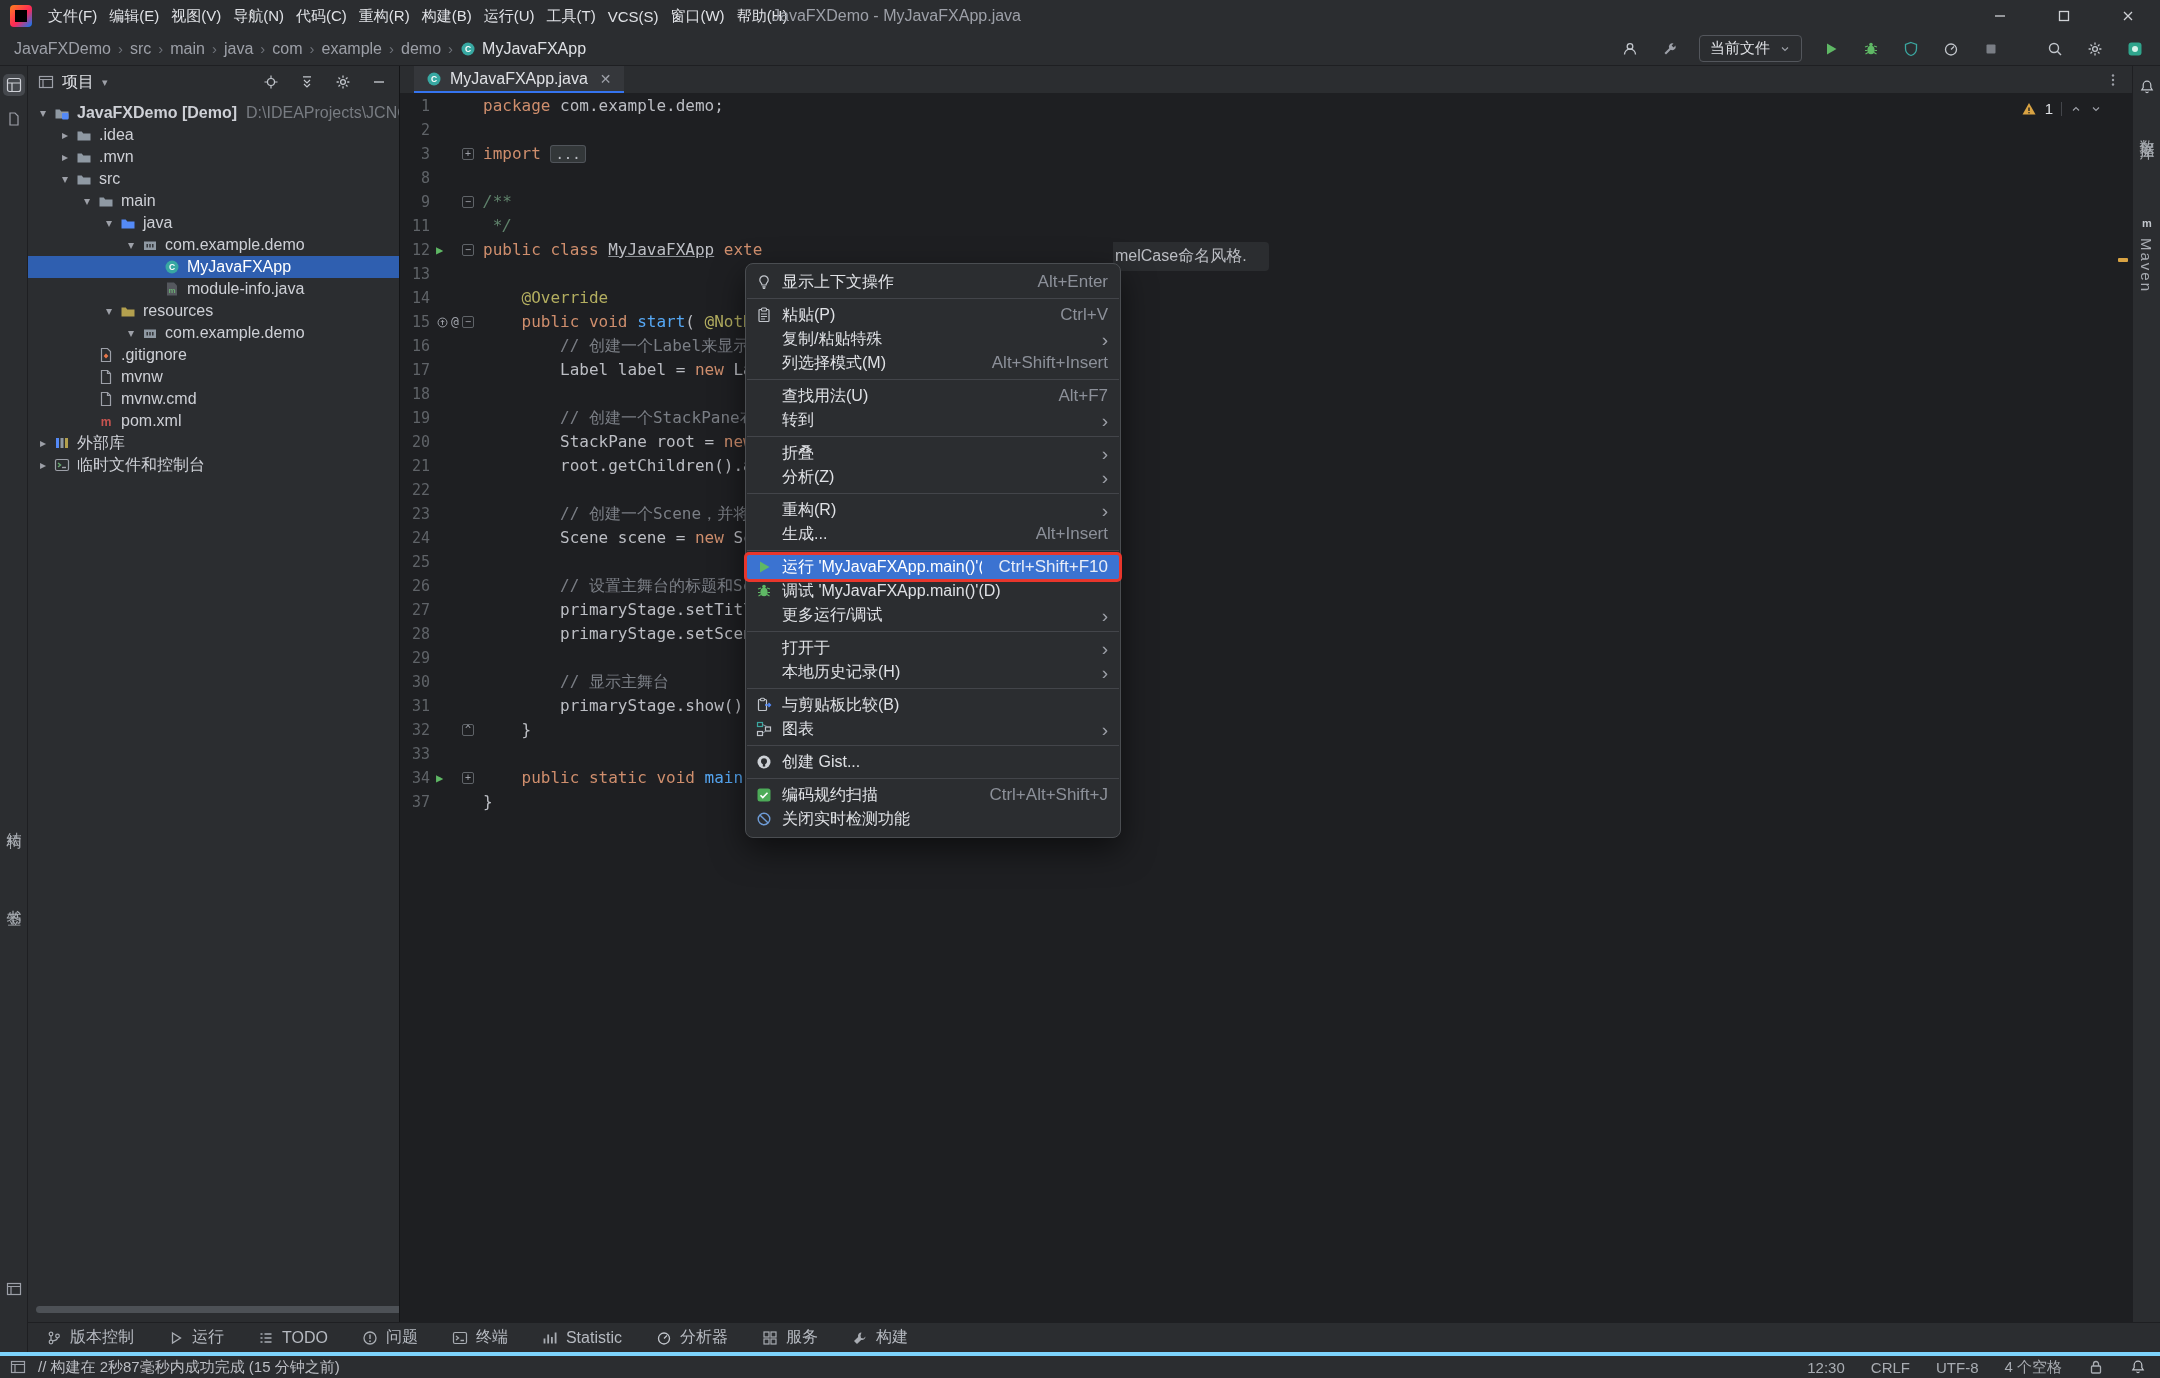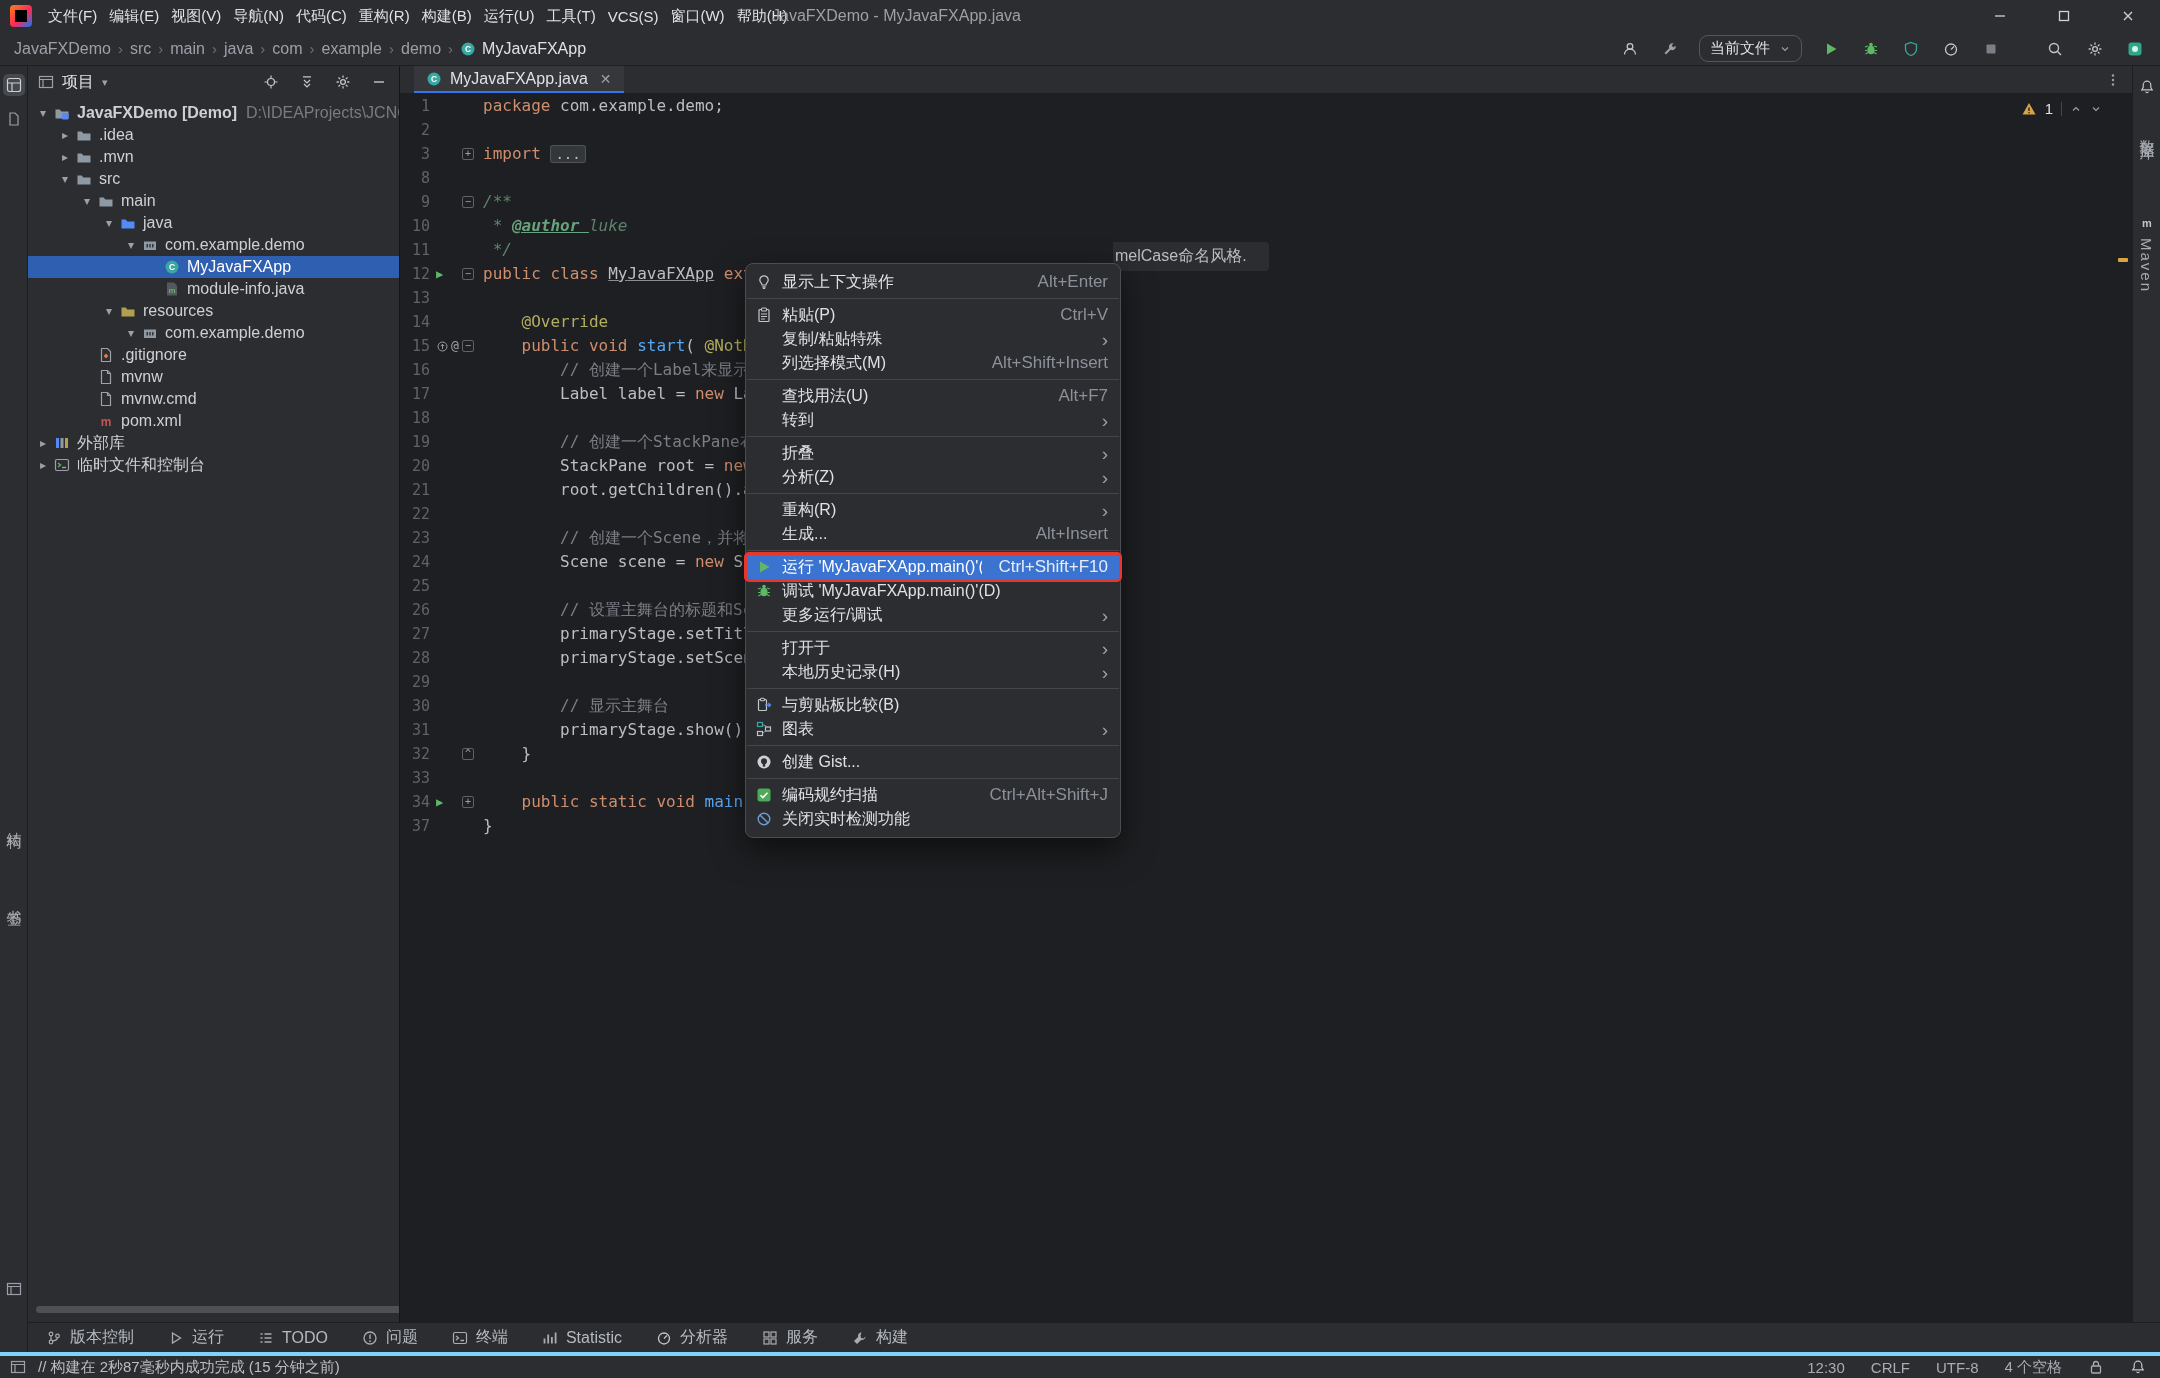--- a/index.html
+++ b/index.html
@@ -25,21 +25,21 @@
   .navbar{position:absolute;left:0;top:32px;width:100%;height:34px;background:#2B2D30;
           border-bottom:1px solid #1E1F22;display:flex;align-items:center;z-index:5}
   .crumbs{display:flex;align-items:center;padding-left:14px;font-size:16px;color:#9DA0A8}
   .crumb{display:flex;align-items:center;gap:6px;white-space:nowrap}
   .crumb-last{color:#DFE1E5}
   .crumb-sep{color:#6F737A;margin:0 7px;font-size:15px}
   .nav-actions{margin-left:auto;display:flex;align-items:center;gap:18px;padding-right:14px}
   .nav-group{display:flex;align-items:center;gap:18px}
   .nav-ico{display:flex;align-items:center;justify-content:center;width:22px;height:22px}
   .gap{margin-left:24px}
-  .pill{border:1px solid #53565C;border-radius:9px;padding:3px 10px;font-size:15px;
+  .pill{border:1px solid #53565C;border-radius:4px;padding:3px 10px;font-size:15px;
         color:#DFE1E5;display:flex;gap:9px;align-items:center;white-space:nowrap}
 
   
   .stripe-left{position:absolute;left:0;top:66px;width:28px;height:1286px;background:#2B2D30;
                border-right:1px solid #1E1F22}
   .stripe-right{position:absolute;right:0;top:66px;width:28px;height:1256px;background:#2B2D30;
                 border-left:1px solid #1E1F22}
   .s-icon{position:absolute;left:3px;width:22px;height:22px;display:flex;align-items:center;justify-content:center}
   .s-icon.active{background:#45484D;border-radius:5px}
   .vlabel{position:absolute;left:50%;transform:translateX(-50%);writing-mode:vertical-rl;
@@ -567,26 +567,20 @@
         </div>
         <div class="cline">
           <span class="ln">9</span>
           <span class="gut"></span>
           <span class="fcol">
             <span class="fbox">−</span>
           </span>
           <span class="ct"><span class="tk-doc">/**</span></span>
         </div>
         <div class="cline">
-          <span class="ln">10</span>
-          <span class="gut"></span>
-          <span class="fcol"></span>
-          <span class="ct"><span class="tk-doc"> * </span><span class="tk-doctag">@author </span><span class="tk-doc">luke</span></span>
-        </div>
-        <div class="cline">
           <span class="ln">11</span>
           <span class="gut"></span>
           <span class="fcol"></span>
           <span class="ct"><span class="tk-doc"> */</span></span>
         </div>
         <div class="cline">
           <span class="ln">12</span>
           <span class="gut">
             <span class="run-gut">▶</span>
           </span>

